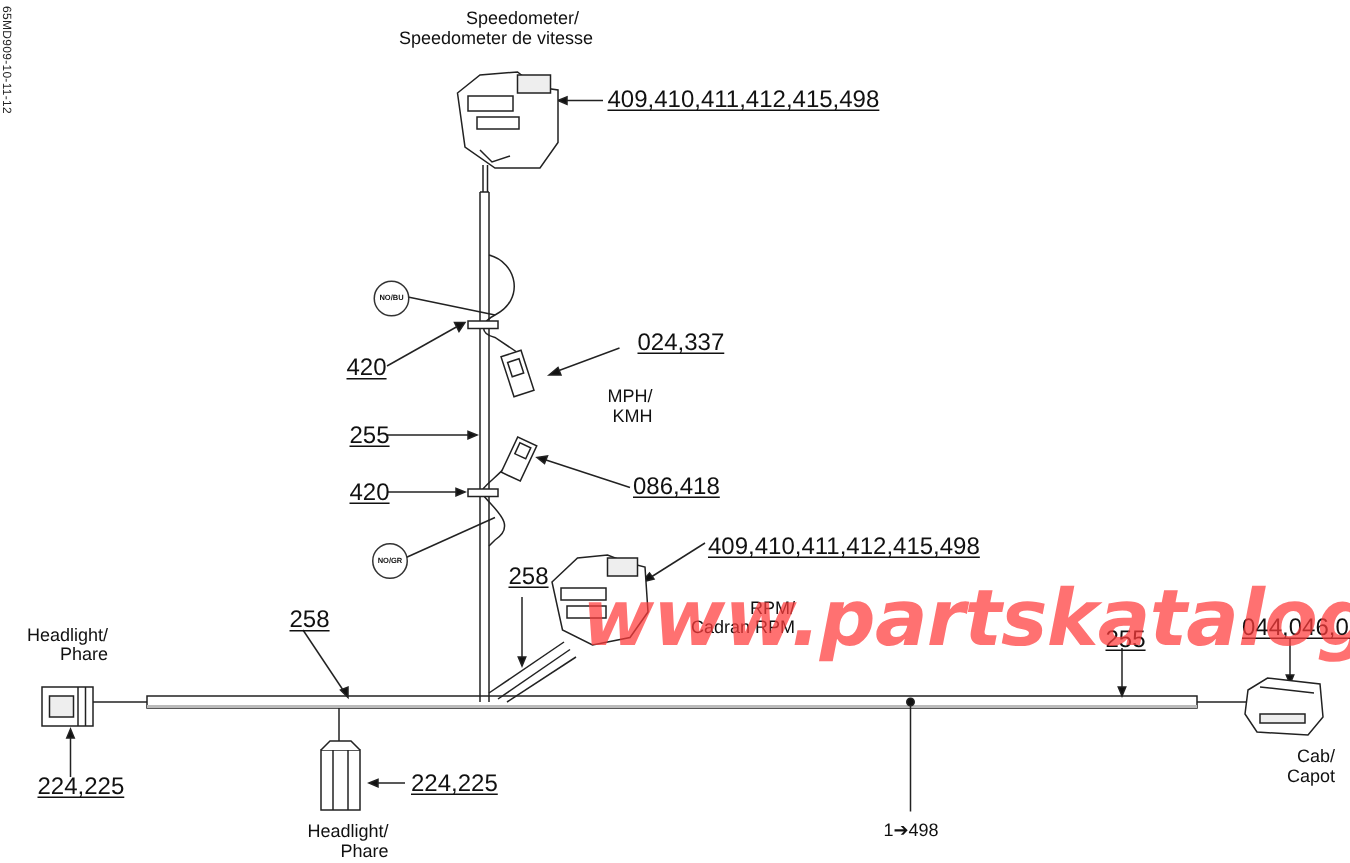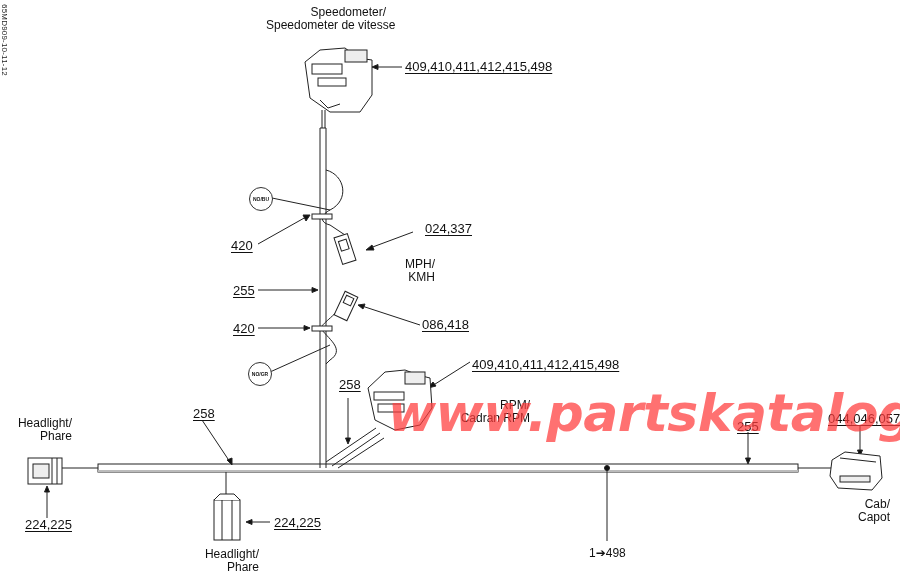--- a/index.html
+++ b/index.html
@@ -1,21 +1,21 @@
 <!DOCTYPE html>
 <html><head>
   <meta charset="utf-8">
   <style>
     html, body { margin: 0; padding: 0; background: #ffffff; }
     body { width: 900px; height: 575px; position: relative; overflow: hidden;
            font-family: "Liberation Sans", sans-serif; color: #111; }
     svg.diagram { position: absolute; left: 0; top: 0; }
     .lbl { position: absolute; font-size: 12px; line-height: 13px; white-space: nowrap; color: #111; }
     .center { text-align: right; }
-    .ref { position: absolute; font-size: 13px; line-height: 13px; white-space: nowrap;
+    .ref { position: absolute; font-size: 16px; line-height: 13px; white-space: nowrap;
            text-decoration: underline; text-underline-offset: 2px; color: #111; }
     .plain { position: absolute; font-size: 12px; line-height: 13px; white-space: nowrap; color: #111; }
     .vert { position: absolute; left: 0; top: 4px; font-size: 8px; writing-mode: vertical-rl;
             color: #222; letter-spacing: 0.2px; }
     .watermark { position: absolute; left: 388px; top: 383px; font-size: 52px; font-weight: bold;
                  font-style: italic; color: #ff3b3b; opacity: 0.72; letter-spacing: -0.5px;
                  font-family: "DejaVu Sans", sans-serif; white-space: nowrap; }
     .circle-tag { position: absolute; width: 22px; height: 22px; border: 1px solid #333; border-radius: 50%;
                   font-size: 5px; font-weight: bold; display: flex; align-items: center; justify-content: center;
                   background: #fff; }

